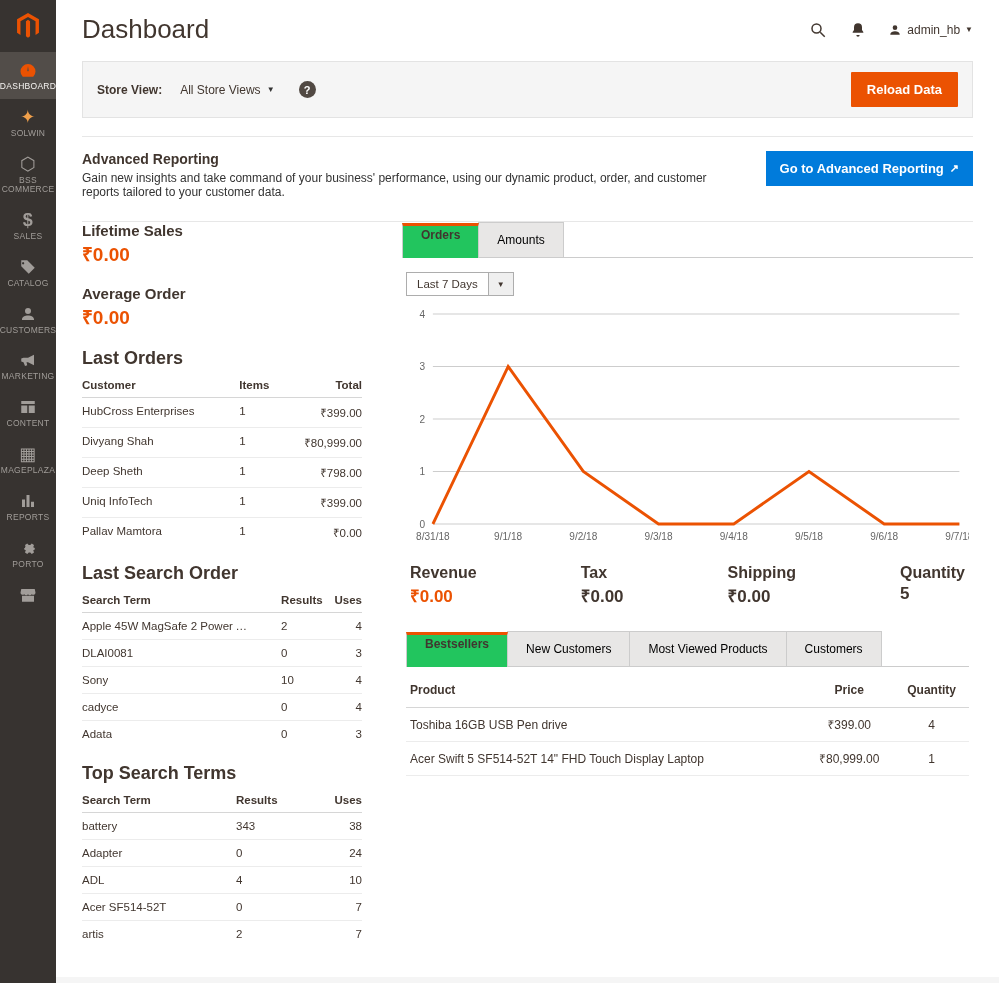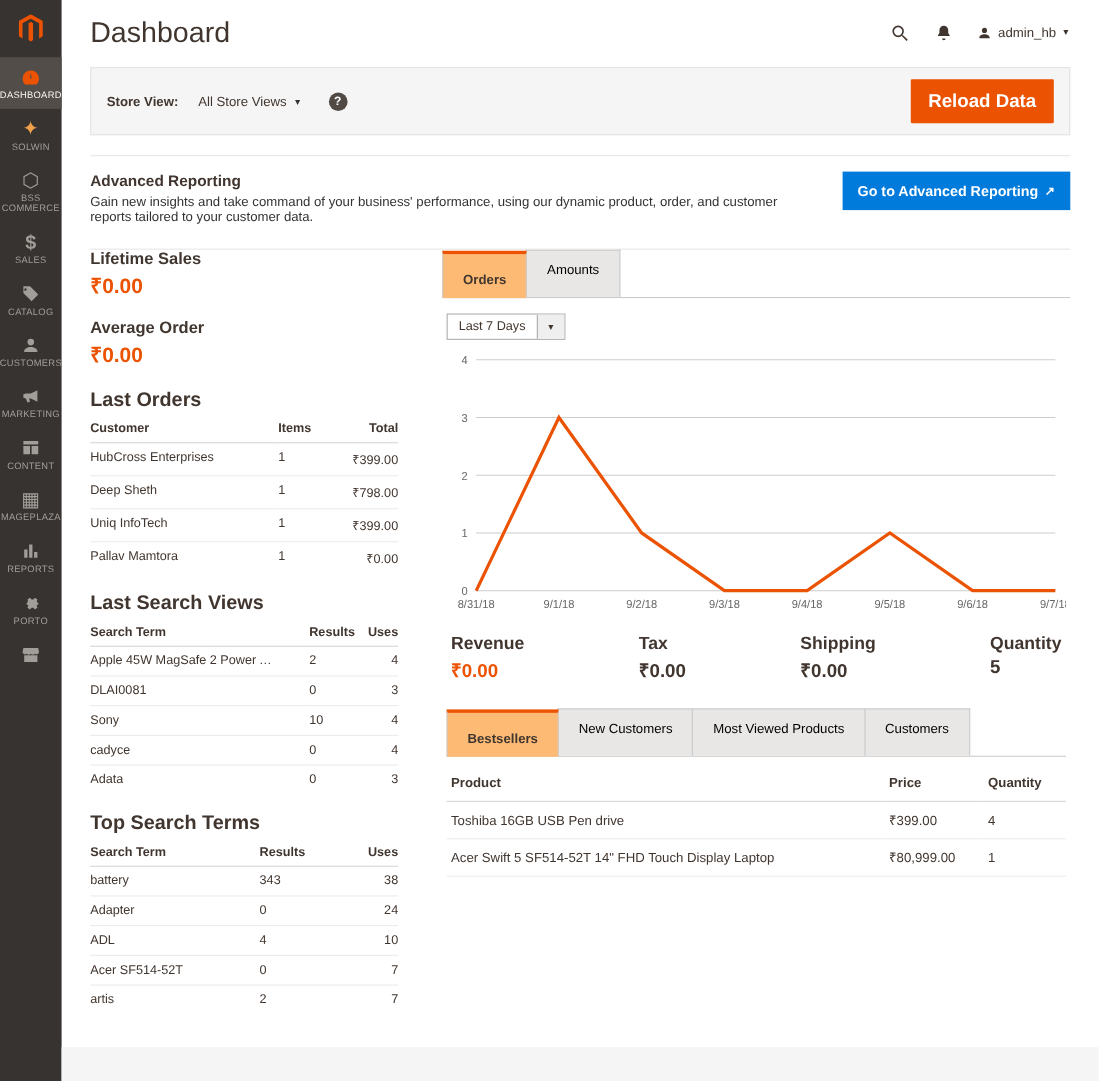--- a/index.html
+++ b/index.html
@@ -23,21 +23,21 @@
   .page-title { font-size:26px; font-weight:400; color:#41362f; flex:1; }
   .hdr-ico { width:20px; height:20px; display:flex; align-items:center; justify-content:center; cursor:pointer; color:#41362f; }
   .hdr-user { display:flex; align-items:center; gap:5px; cursor:pointer; font-size:12px; }
   .hdr-user .tri { font-size:8px; }
 
   .toolbar { margin:8px 26px 18px; background:#f5f5f5; border:1px solid #e3e3e3; padding:10px 14px; display:flex; align-items:center; gap:18px; }
   .toolbar .lbl { font-weight:600; font-size:12px; }
   .storeview { display:flex; align-items:center; gap:6px; font-size:12px; color:#41362f; cursor:pointer; }
   .storeview .tri { font-size:8px; color:#333; }
   .help-dot { width:17px; height:17px; border-radius:50%; background:#514943; color:#fff; display:flex; align-items:center; justify-content:center; font-size:11px; font-weight:700; margin-left:6px; cursor:help; }
-  .btn-primary { margin-left:auto; background:#eb5202; color:#fff; border:none; padding:10px 16px; font-size:17px; font-weight:600; cursor:pointer; border-radius:1px;text-align:center; }
+  .btn-primary { margin-left:auto; background:#eb5202; color:#fff; border:none; padding:10px 16px; font-size:13px; font-weight:600; cursor:pointer; border-radius:1px;text-align:center; }
 
   .divider { border-top:1px solid #e7e7e7; margin:0 26px; }
 
   .adv-row { margin:14px 26px 22px; display:flex; align-items:flex-start; gap:20px; }
   .adv-row .txt { flex:1; }
   .adv-row h3 { font-size:14px; font-weight:700; margin-bottom:4px; color:#41362f; }
   .adv-row p { font-size:12px; color:#333; }
   .btn-blue { background:#007bdb; color:#fff; border:none; padding:10px 14px; font-size:13px; font-weight:600; cursor:pointer; display:flex; align-items:center; gap:6px; }
   .btn-blue .ext { font-size:11px; }
 
@@ -53,41 +53,41 @@
   table.mini th { text-align:left; font-weight:700; padding:6px 0 6px; border-bottom:1px solid #d6d6d6; }
   table.mini th.r, table.mini td.r { text-align:right; }
   table.mini td { padding:7px 0; border-bottom:1px solid #ececec; vertical-align:top; }
   table.mini tr:last-child td { border-bottom:none; }
   .sect-title { font-size:18px; font-weight:700; margin:16px 0 4px; }
   .ellip { max-width:170px; white-space:nowrap; overflow:hidden; text-overflow:ellipsis; display:inline-block; vertical-align:bottom; }
 
   
   .tabs { display:flex; border-bottom:1px solid #ccc; }
   .tab { padding:10px 18px; background:#e8e7e6; border:1px solid #ccc; border-bottom:none; margin-right:-1px; font-size:12px; cursor:pointer; color:#000000; }
-  .tab.active { background:#fdba74; border-top:3px solid #eb5202; padding-top:16px; font-weight:600; color:#41362f; position:relative; top:1px; }
+  .tab.active { background:#22c55e; border-top:3px solid #eb5202; padding-top:2px; font-weight:600; color:#41362f; position:relative; top:1px; }
   .tab-body { border:none; padding:14px 4px 0; }
 
   .range-sel { display:inline-flex; border:1px solid #adadad; cursor:pointer; font-size:11.5px; }
   .range-sel .val { padding:5px 10px; }
   .range-sel .caret { padding:5px 8px; border-left:1px solid #adadad; background:#efefef; font-size:8px; display:flex; align-items:center; }
 
   
   .chart-wrap { margin-top:10px; }
   svg.chart { width:100%; height:240px; }
   .chart .series { fill:none; stroke:#eb5202; stroke-width:3; }
   .chart text { font-size:10.5px; fill:#666; font-family:inherit; }
 
   .metrics-row { display:flex; justify-content:space-between; margin:18px 4px 24px; }
   .metric .ml { font-size:16px; font-weight:600; color:#41362f; margin-bottom:2px; }
   .metric .mv { font-size:17px; font-weight:700; color:#41362f; }
   .metric .mv.accent { color:#eb5202; }
 
   table.prod { width:100%; border-collapse:collapse; font-size:12px; }
   table.prod th { text-align:left; font-weight:700; padding:10px 4px; border-bottom:1px solid #d6d6d6; }
-  table.prod th.r, table.prod td.r { text-align:left; }
+  table.prod th.r, table.prod td.r { text-align:center; }
   table.prod td { padding:8px 4px; border-bottom:1px solid #ececec; }
 
   
   .footer { margin-top:auto; background:#f5f5f5; padding:20px 26px; display:flex; align-items:center; gap:10px; font-size:11.5px; color:#666; }
 
   
   svg { display:block; }
 </style>
 </head>
 <body>
@@ -249,38 +249,43 @@
           <th class="r">Total</th>
         </tr>
           </thead>
         <tbody id="last-orders-body">
             <tr>
               <td>HubCross Enterprises</td>
               <td>1</td>
               <td class="r">₹399.00</td>
             </tr>
             <tr>
+              <td>Divyang Shah</td>
+              <td>1</td>
+              <td class="r">₹80,999.00</td>
+            </tr>
+            <tr>
               <td>Deep Sheth</td>
               <td>1</td>
               <td class="r">₹798.00</td>
             </tr>
             <tr>
               <td>Uniq InfoTech</td>
               <td>1</td>
               <td class="r">₹399.00</td>
             </tr>
             <tr>
               <td>Pallav Mamtora</td>
               <td>1</td>
               <td class="r">₹0.00</td>
             </tr>
           </tbody>
       </table>
 
-      <div class="sect-title">Last Search Views</div>
+      <div class="sect-title">Last Search Order</div>
       <table class="mini">
         <thead>
             <tr>
           <th>Search Term</th>
           <th>Results</th>
           <th class="r">Uses</th>
         </tr>
           </thead>
         <tbody id="last-search-body">
             <tr>

